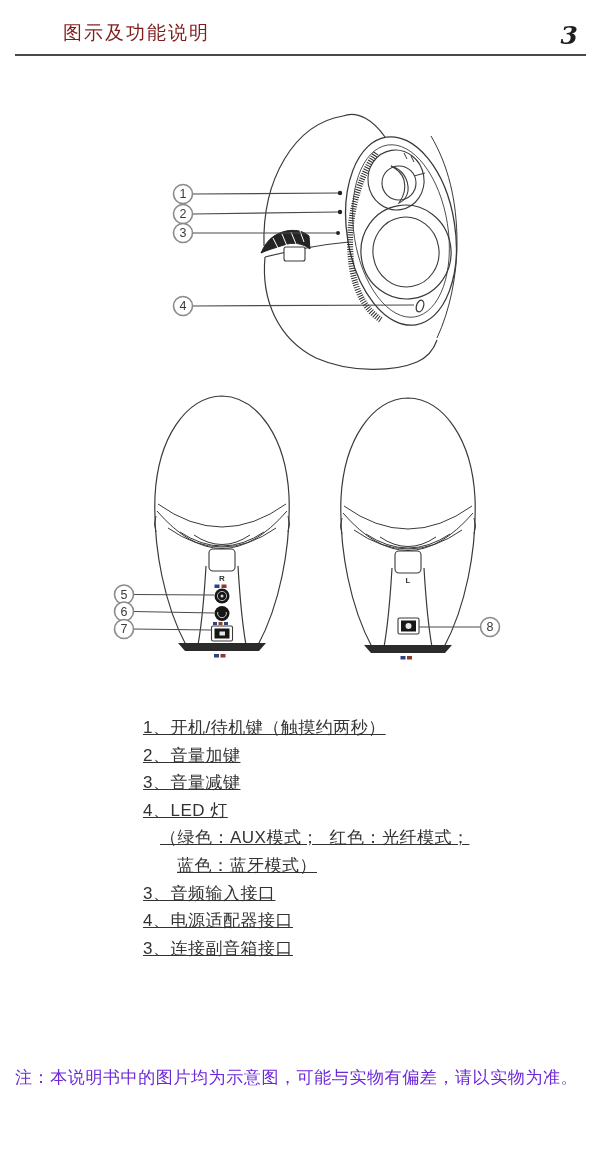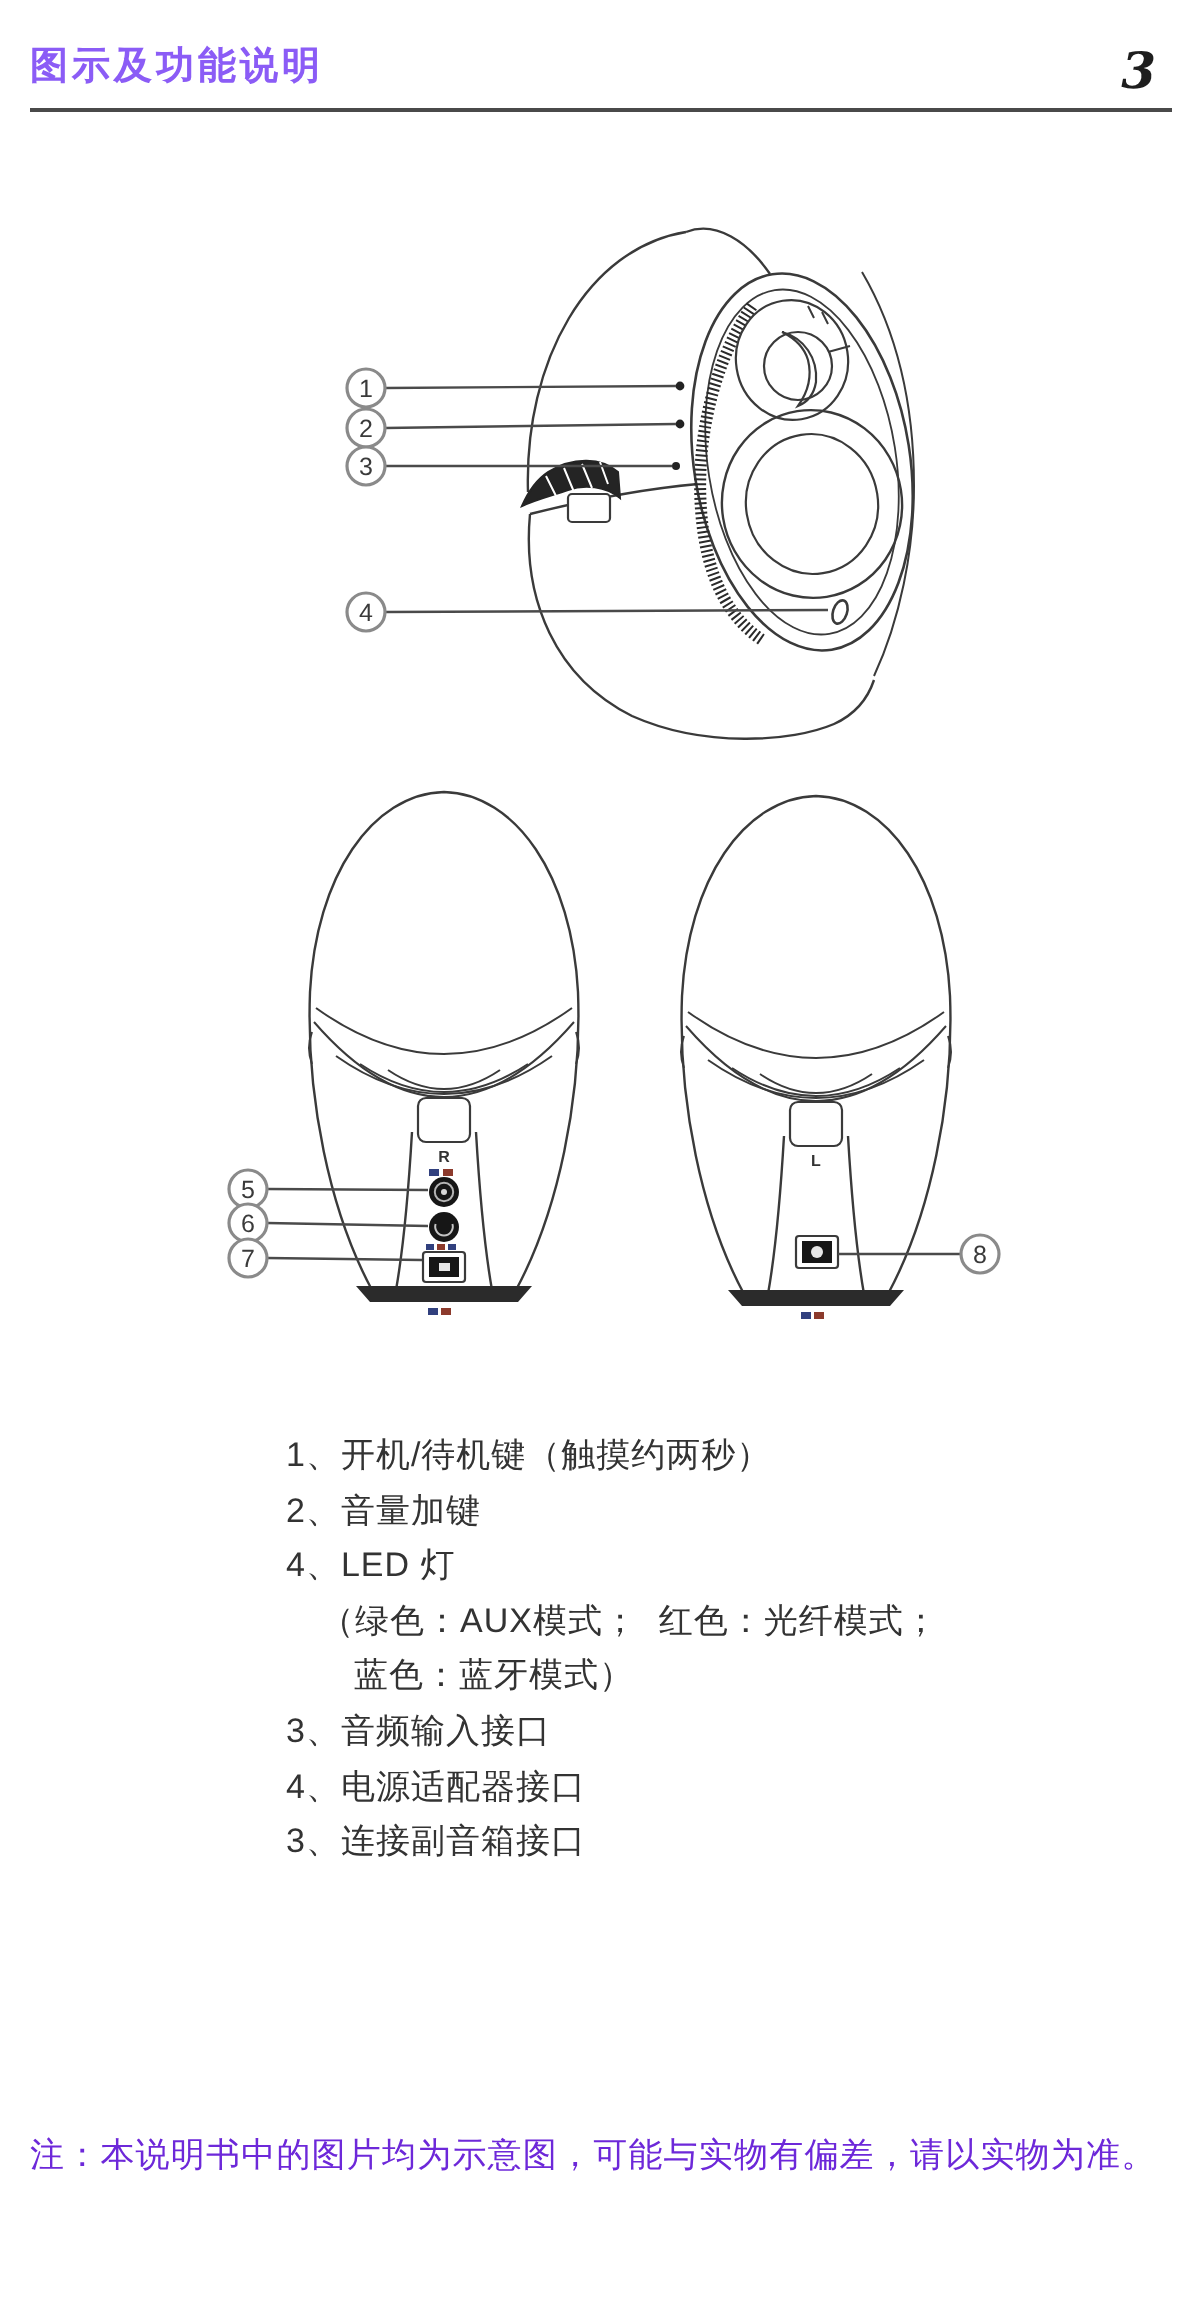--- a/index.html
+++ b/index.html
@@ -13,21 +13,21 @@
     -webkit-font-smoothing:antialiased;
   }
   
   .header{
     position:absolute;left:15px;right:14px;top:20px;
     display:flex;align-items:flex-end;justify-content:space-between;
     border-bottom:2px solid #4a4a4a;
     padding-bottom:8px;
   }
   .header .title{
-    font-size:19px;font-weight:700;letter-spacing:2px;color:#8b5cf6;
+    font-size:19px;font-weight:400;letter-spacing:2px;color:#7f1d1d;margin-left:48px;
   }
   .header .pagenum{
     font-family:"DejaVu Serif","Liberation Serif",serif;
     font-style:italic;font-weight:bold;font-size:25px;color:#1e1e1e;
     line-height:20px;padding-right:8px;
   }
   
   .fig{
     position:absolute;left:0;top:0;width:600px;height:690px;
   }
@@ -36,21 +36,21 @@
   .lnthin{stroke:#3a3a3a;stroke-width:1;fill:none;}
   .leader{stroke:#4a4a4a;stroke-width:1.2;fill:none;}
   .callout-circle{fill:#ffffff;stroke:#8a8a8a;stroke-width:1.6;}
   .callout-num{font-size:12.5px;fill:#3a3a3a;text-anchor:middle;}
   .spk-label{font-size:8px;font-weight:bold;fill:#333;text-anchor:middle;}
   
   .legend{
     position:absolute;left:143px;top:714px;width:420px;
     font-size:17px;line-height:27.6px;color:#333;letter-spacing:0.5px;
   }
-  .legend .row{white-space:pre;}
+  .legend .row{white-space:pre;text-decoration:underline;}
   .legend .ind1{padding-left:17px;}
   .legend .ind2{padding-left:34px;}
   
   .note{
     position:absolute;left:15px;top:1066px;width:578px;
     font-size:17px;line-height:24px;color:#6d28d9;letter-spacing:0.6px;
     white-space:nowrap;
   }
 </style>
 </head>
@@ -197,20 +197,21 @@
     <g>
       <circle class="callout-circle" cx="490" cy="627" r="9.5"></circle>
       <text class="callout-num" x="490" y="631.3">8</text>
     </g>
   </g>
 </svg>
 
 <div class="legend">
   <div class="row">1、开机/待机键（触摸约两秒）</div>
   <div class="row">2、音量加键</div>
+  <div class="row">3、音量减键</div>
   <div class="row">4、LED 灯</div>
   <div class="row ind1">（绿色：AUX模式；  红色：光纤模式；</div>
   <div class="row ind2">蓝色：蓝牙模式）</div>
   <div class="row">3、音频输入接口</div>
   <div class="row">4、电源适配器接口</div>
   <div class="row">3、连接副音箱接口</div>
 </div>
 
 <div class="note">注：本说明书中的图片均为示意图，可能与实物有偏差，请以实物为准。</div>
 

